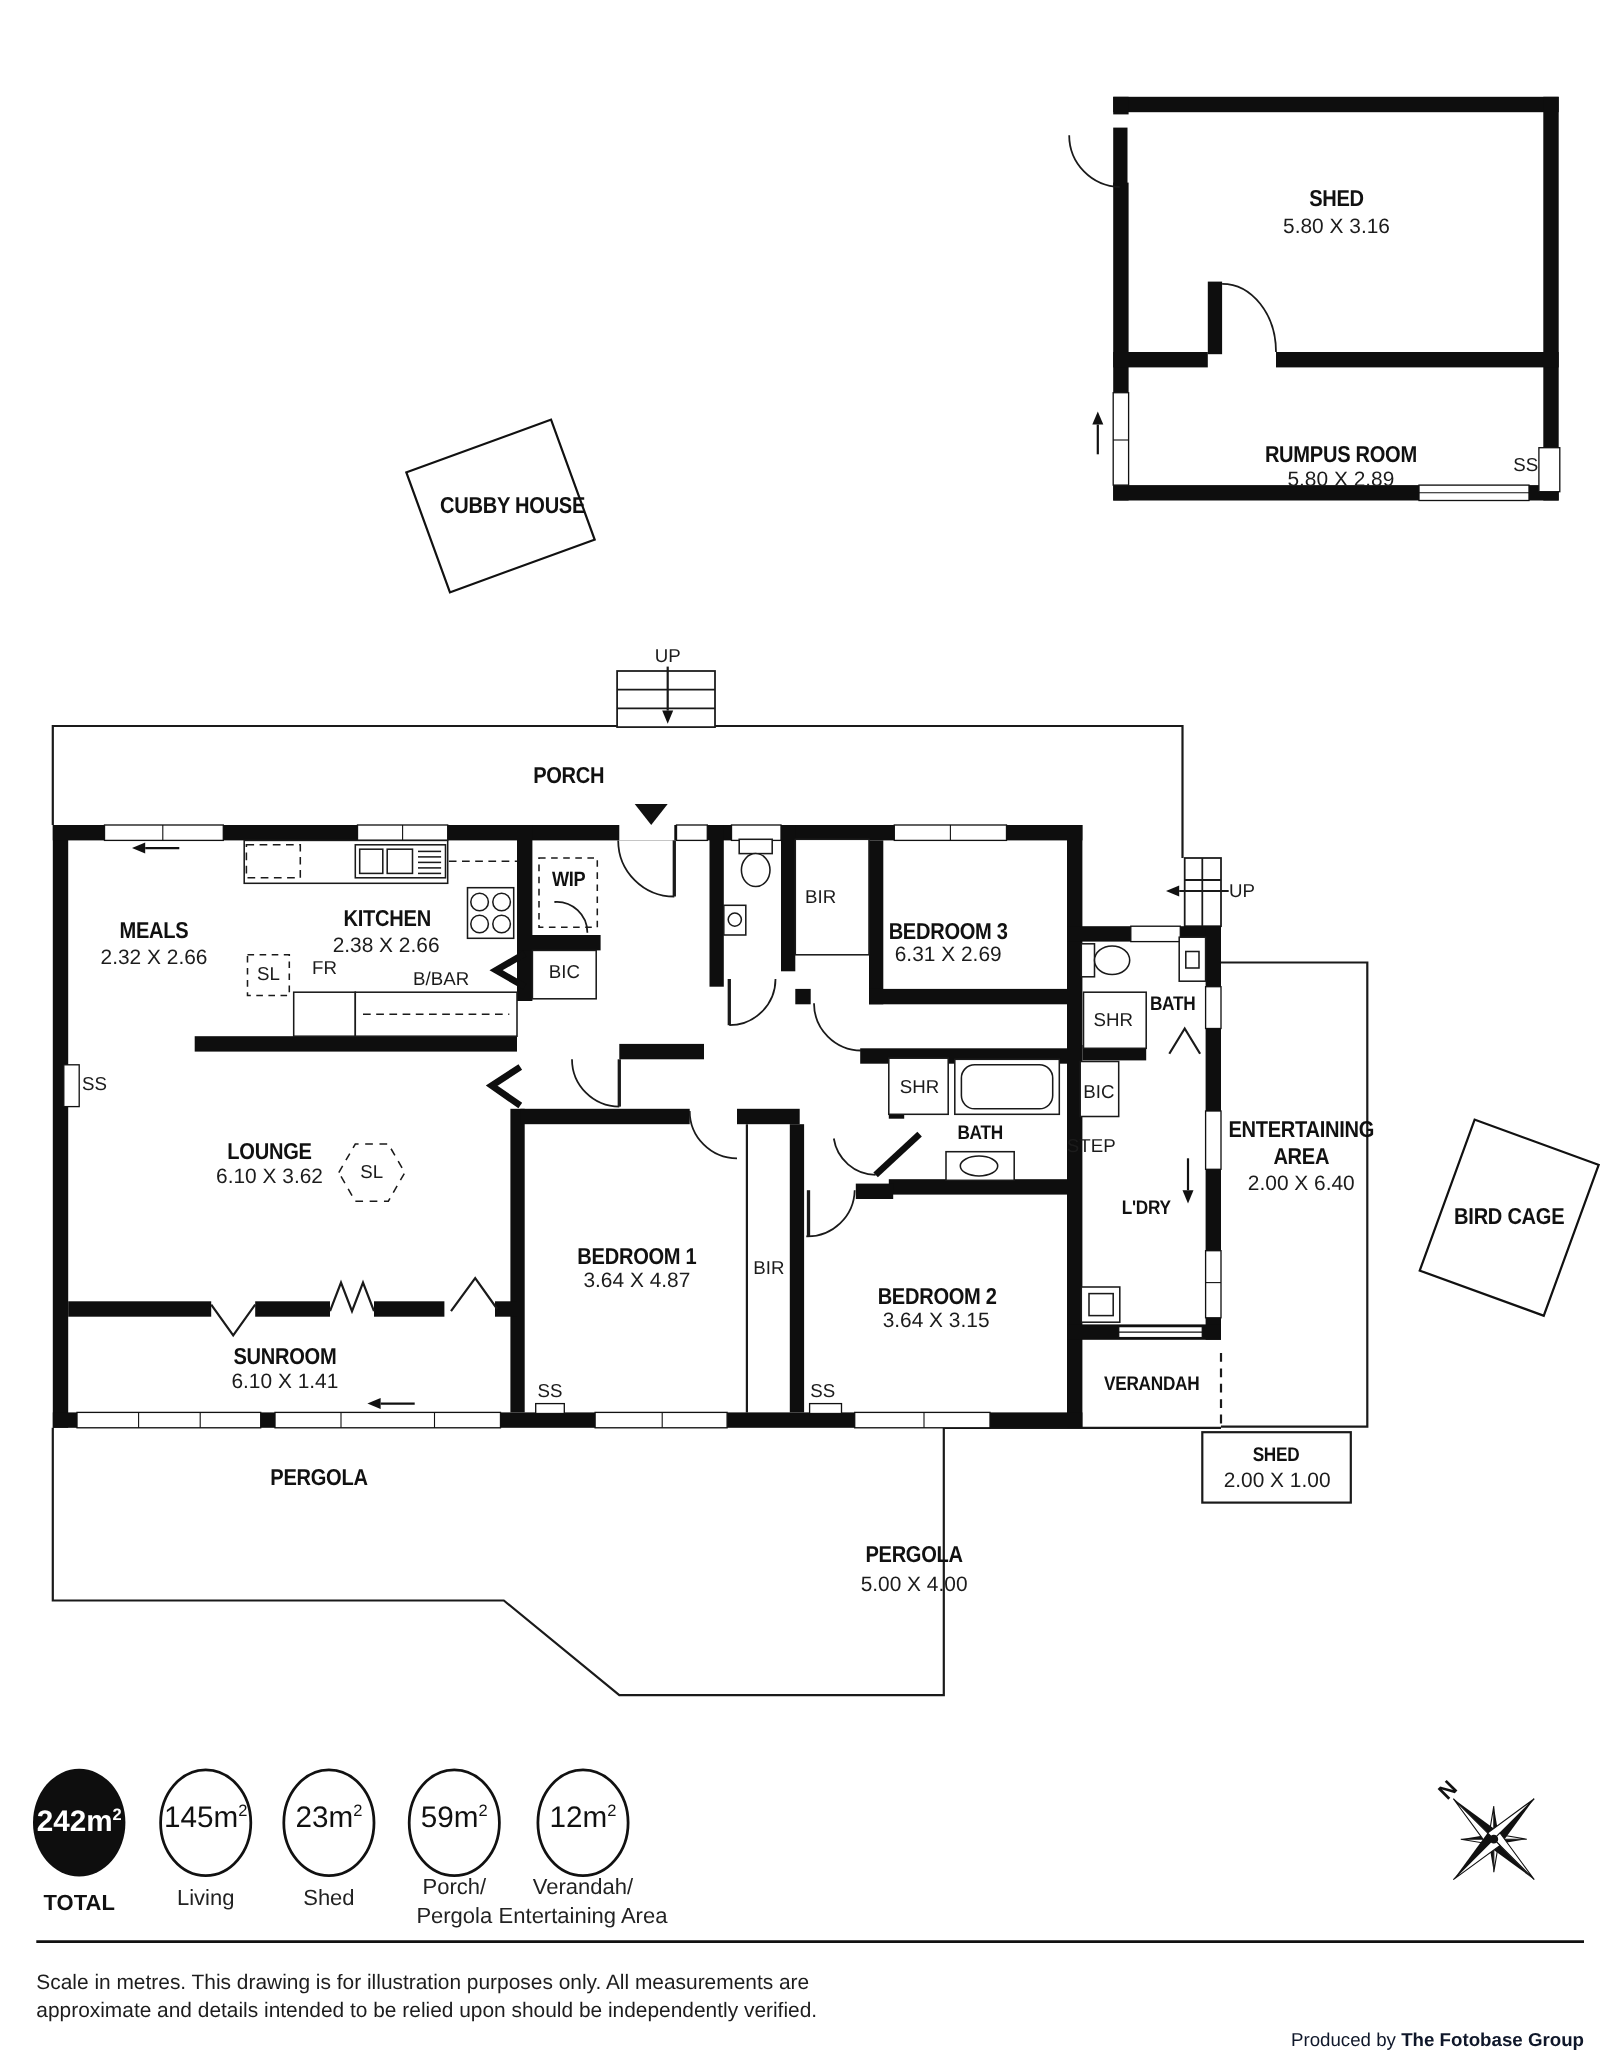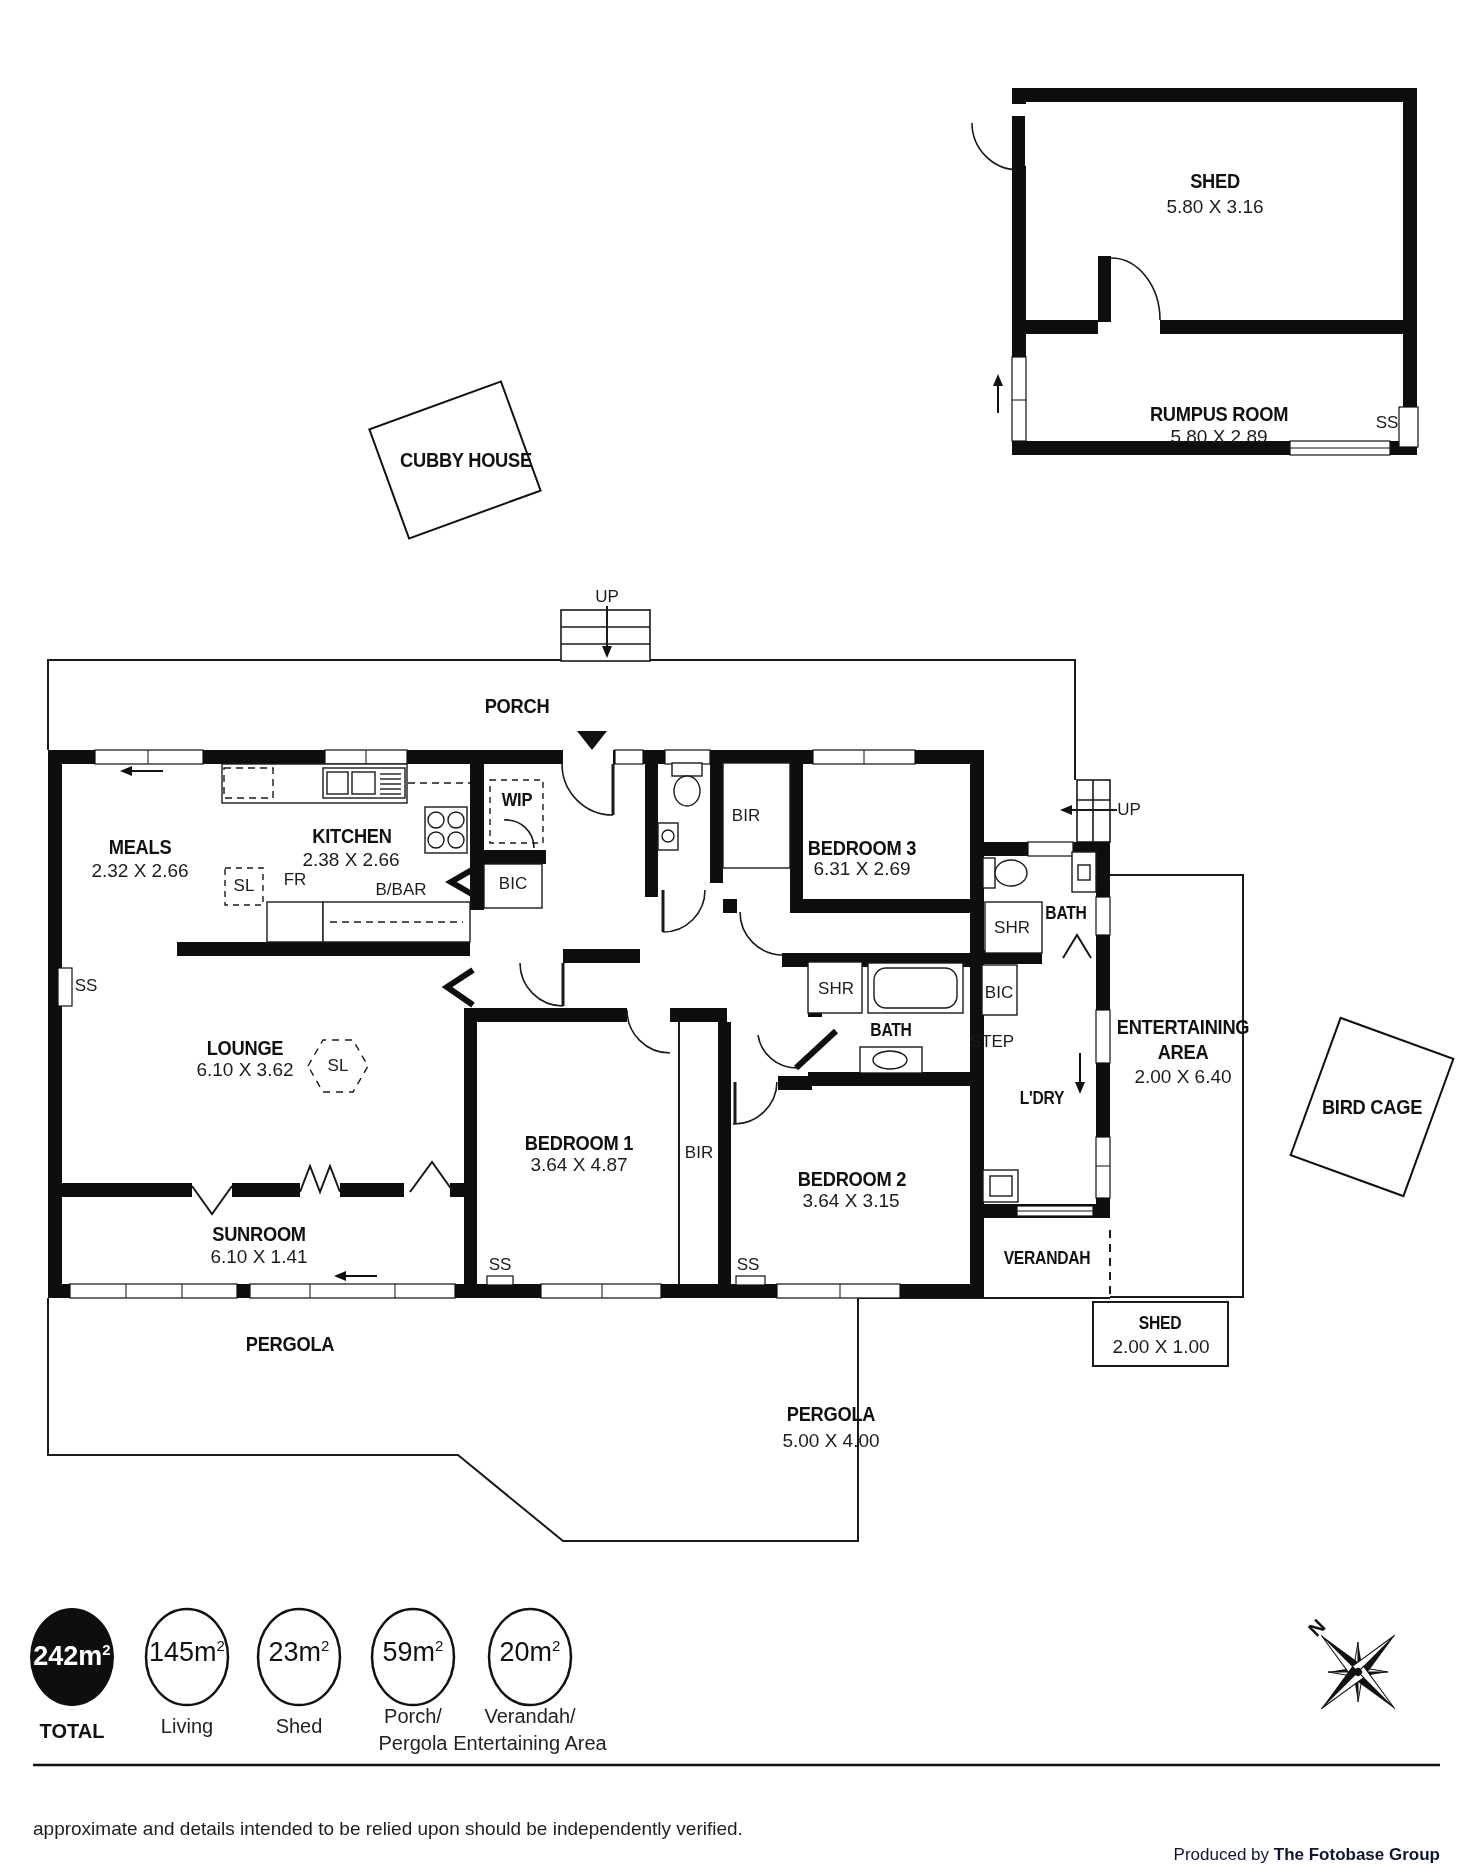--- a/index.html
+++ b/index.html
@@ -338,28 +338,29 @@
 <div class="lbl room" style="left:290px;top:1344px">PERGOLA</div>
 <div class="lbl room" style="left:831px;top:1414px">PERGOLA</div>
 <div class="lbl dims" style="left:831px;top:1441px">5.00 X 4.00</div>
 <div class="lbl room xs" style="left:1160px;top:1323px">SHED</div>
 <div class="lbl dims" style="left:1161px;top:1347px">2.00 X 1.00</div>
 
 <div class="lbl legend-val inv" style="left:72px;top:1656px"><span>242m</span><sup>2</sup></div>
 <div class="lbl legend-val" style="left:187px;top:1652px"><span>145m</span><sup>2</sup></div>
 <div class="lbl legend-val" style="left:299px;top:1652px"><span>23m</span><sup>2</sup></div>
 <div class="lbl legend-val" style="left:413px;top:1652px"><span>59m</span><sup>2</sup></div>
-<div class="lbl legend-val" style="left:530px;top:1652px"><span>20m</span><sup>2</sup></div>
+<div class="lbl legend-val" style="left:530px;top:1652px"><span>12m</span><sup>2</sup></div>
 
 <div class="lbl legend-cap b" style="left:72px;top:1731px">TOTAL</div>
 <div class="lbl legend-cap" style="left:187px;top:1726px">Living</div>
 <div class="lbl legend-cap" style="left:299px;top:1726px">Shed</div>
 <div class="lbl legend-cap" style="left:413px;top:1716px">Porch/</div>
 <div class="lbl legend-cap" style="left:413px;top:1743px">Pergola</div>
 <div class="lbl legend-cap" style="left:530px;top:1716px">Verandah/</div>
 <div class="lbl legend-cap" style="left:530px;top:1743px">Entertaining Area</div>
 
 <div class="north" style="left:1317px;top:1628px">N</div>
 
+<div class="footer-line" style="left:33px;top:1792px">Scale in metres. This drawing is for illustration purposes only. All measurements are</div>
 <div class="footer-line" style="left:33px;top:1818px">approximate and details intended to be relied upon should be independently verified.</div>
 <div class="produced" style="right:32px;top:1845px"><span>Produced by </span><b>The Fotobase Group</b></div>
 
 </div>
 
 </body></html>

